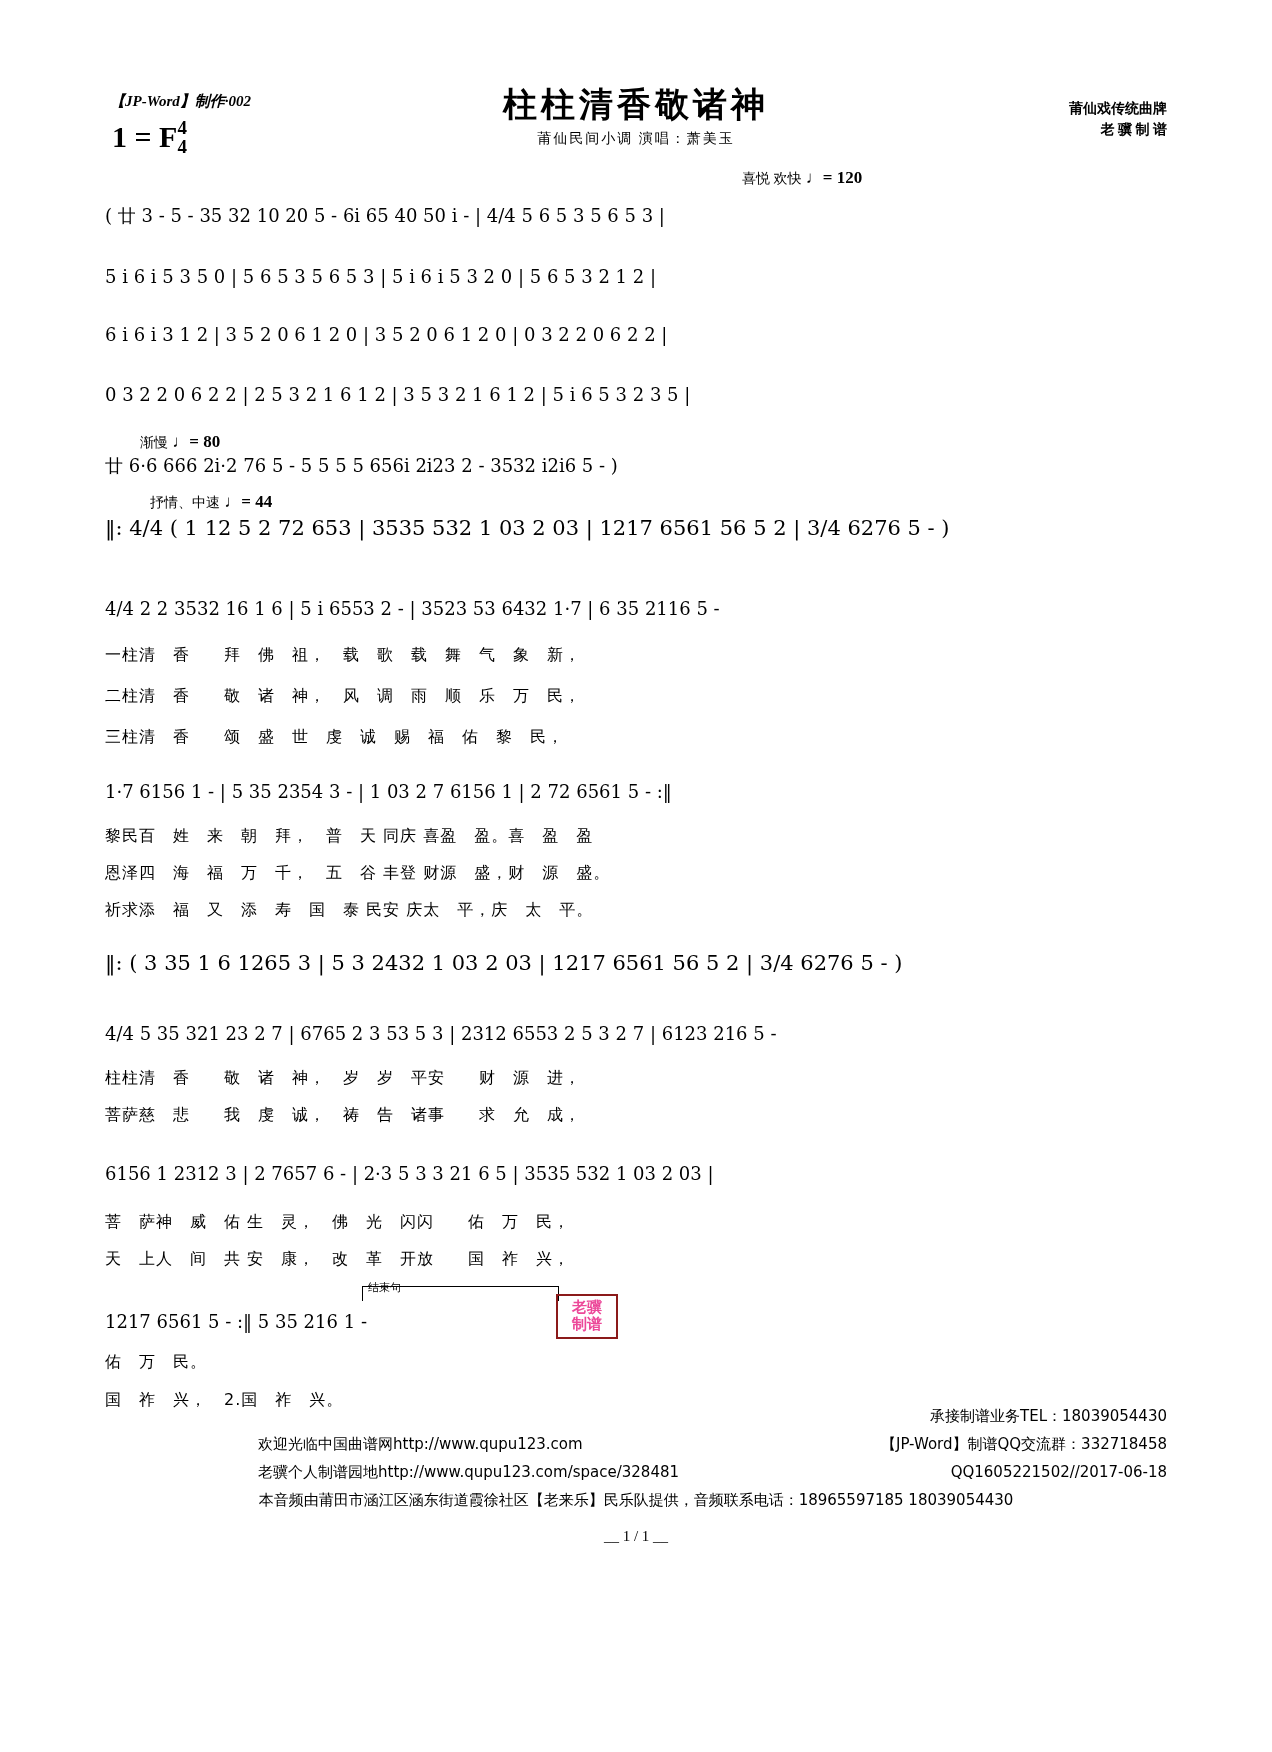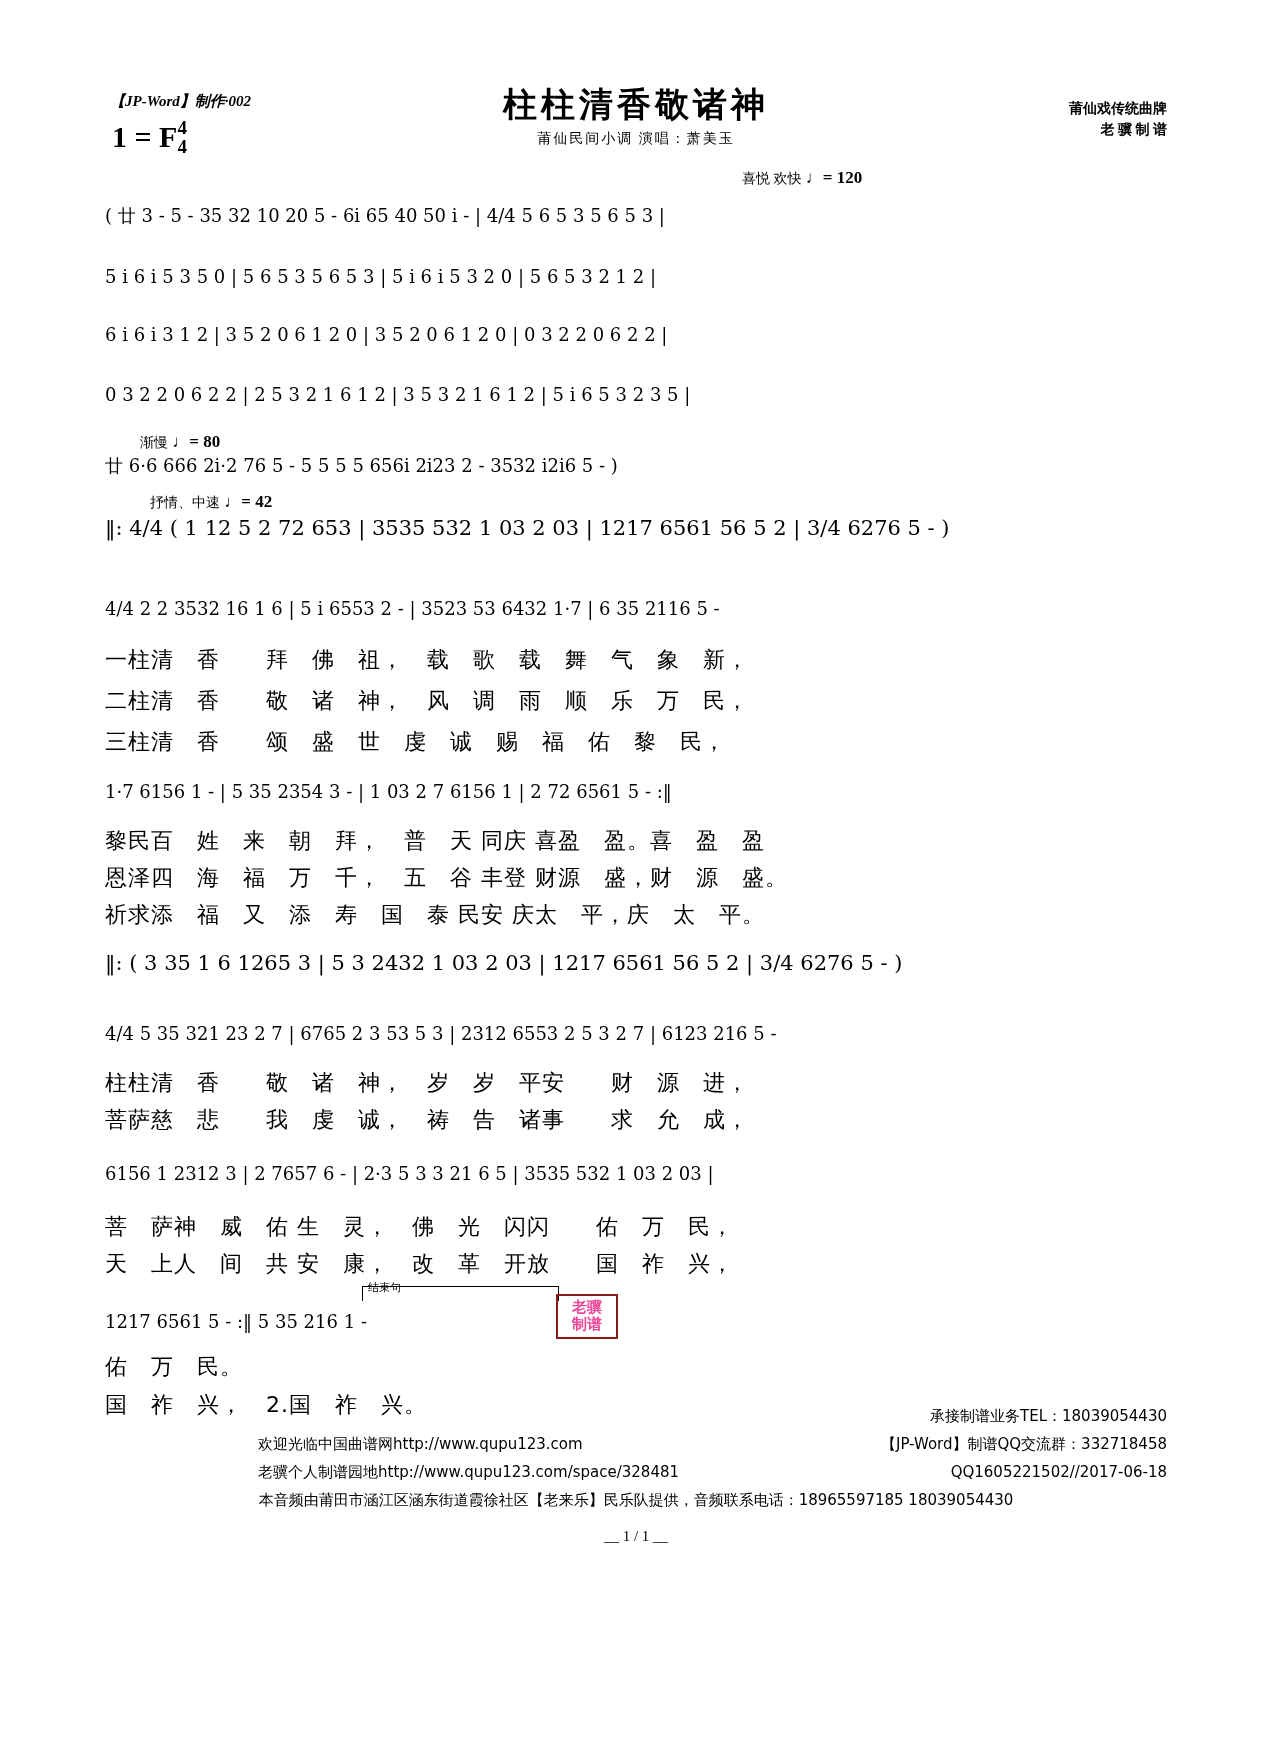--- a/index.html
+++ b/index.html
@@ -23,21 +23,21 @@
   .subtitle{position:absolute;left:0;right:0;top:130px;text-align:center;font-size:14px;letter-spacing:2px;}
   .hdr-right{position:absolute;right:105px;top:98px;text-align:right;font-size:14px;line-height:1.5;font-weight:bold;}
 
   
   .mline{position:absolute;left:105px;width:1062px;height:46px;font-family:"DejaVu Serif",serif;font-size:18px;white-space:nowrap;display:flex;align-items:center;}
 
   .tempo{position:absolute;font-size:17px;font-weight:bold;}
   .tempo small{font-size:14px;font-weight:normal;}
 
   
-  .lyr{position:absolute;left:105px;width:1070px;font-size:22px;letter-spacing:1px;white-space:nowrap;font-family:"DejaVu Sans",sans-serif;}
+  .lyr{position:absolute;left:105px;width:1070px;font-size:16px;letter-spacing:1px;white-space:nowrap;font-family:"DejaVu Sans",sans-serif;}
 
   
   .foot{position:absolute;left:0;width:1272px;text-align:center;font-size:15px;font-family:"DejaVu Sans",sans-serif;}
   .foot-r{position:absolute;font-size:15px;font-family:"DejaVu Sans",sans-serif;}
 
   .stamp{position:absolute;border:2px solid #8b1a1a;color:#ec4899;font-size:15px;line-height:1.15;text-align:center;padding:3px 5px;font-family:"DejaVu Sans",sans-serif;font-weight:bold;}
   .endbox{position:absolute;border:1px solid #000;border-bottom:none;}
   .endlabel{position:absolute;font-size:11px;font-family:"DejaVu Sans",sans-serif;}
   .pageno{position:absolute;left:0;width:1272px;text-align:center;font-size:15px;}
 </style>
@@ -67,21 +67,21 @@
   <div class="tempo" style="left:742px;top:168px;">
     <small>喜悦 欢快</small>
     <span>♩= 120</span>
   </div>
   <div class="tempo" style="left:140px;top:432px;">
     <small>渐慢</small>
     <span>♩= 80</span>
   </div>
   <div class="tempo" style="left:150px;top:492px;">
     <small>抒情、中速</small>
-    <span>♩= 42</span>
+    <span>♩= 44</span>
   </div>
 
   <div class="mline" style="top:193px;">( 廿 3 - 5 - 35 32 10 20 5 - 6i 65 40 50 i - |  4/4  5 6 5 3  5 6 5 3 |</div>
   <div class="mline" style="top:253px;">5 i 6 i 5 3 5 0 | 5 6 5 3 5 6 5 3 | 5 i 6 i 5 3 2 0 | 5 6 5 3 2 1 2 |</div>
   <div class="mline" style="top:311px;">6 i 6 i 3 1 2 | 3 5 2 0 6 1 2 0 | 3 5 2 0 6 1 2 0 | 0 3 2 2 0 6 2 2 |</div>
   <div class="mline" style="top:371px;">0 3 2 2 0 6 2 2 | 2 5 3 2 1 6 1 2 | 3 5 3 2 1 6 1 2 | 5 i 6 5 3 2 3 5 |</div>
   <div class="mline" style="top:443px;">廿 6·6 666  2i·2 76 5 - 5 5 5 5 656i  2i23  2 - 3532  i2i6  5 - )</div>
   <div class="mline" style="top:505px;font-size:21px;">‖: 4/4 ( 1 12  5  2 72  653 | 3535  532  1 03  2 03 | 1217  6561  56 5  2 |  3/4 6276  5 - )</div>
 
   <div class="mline" style="top:585px;">4/4 2 2  3532  16  1  6 | 5 i  6553  2 - | 3523  53  6432  1·7 | 6 35  2116  5 -</div>

